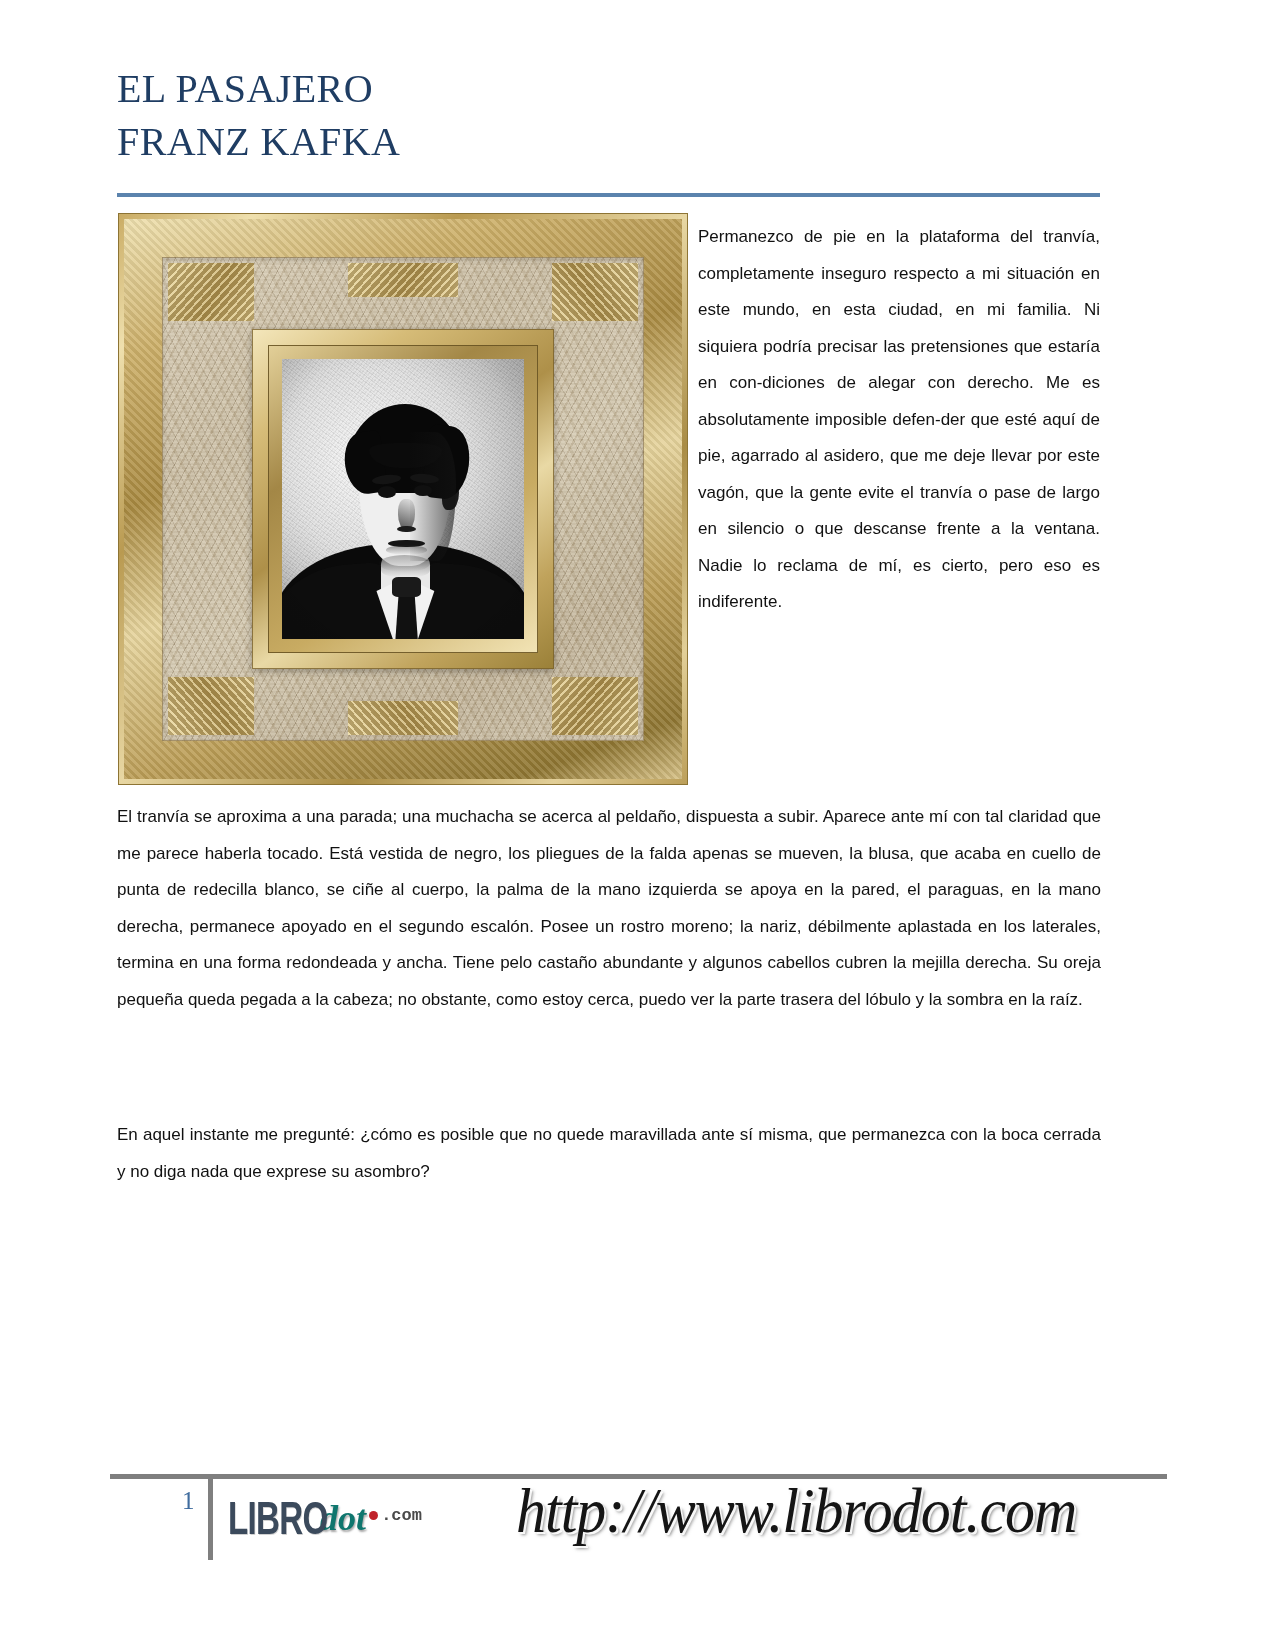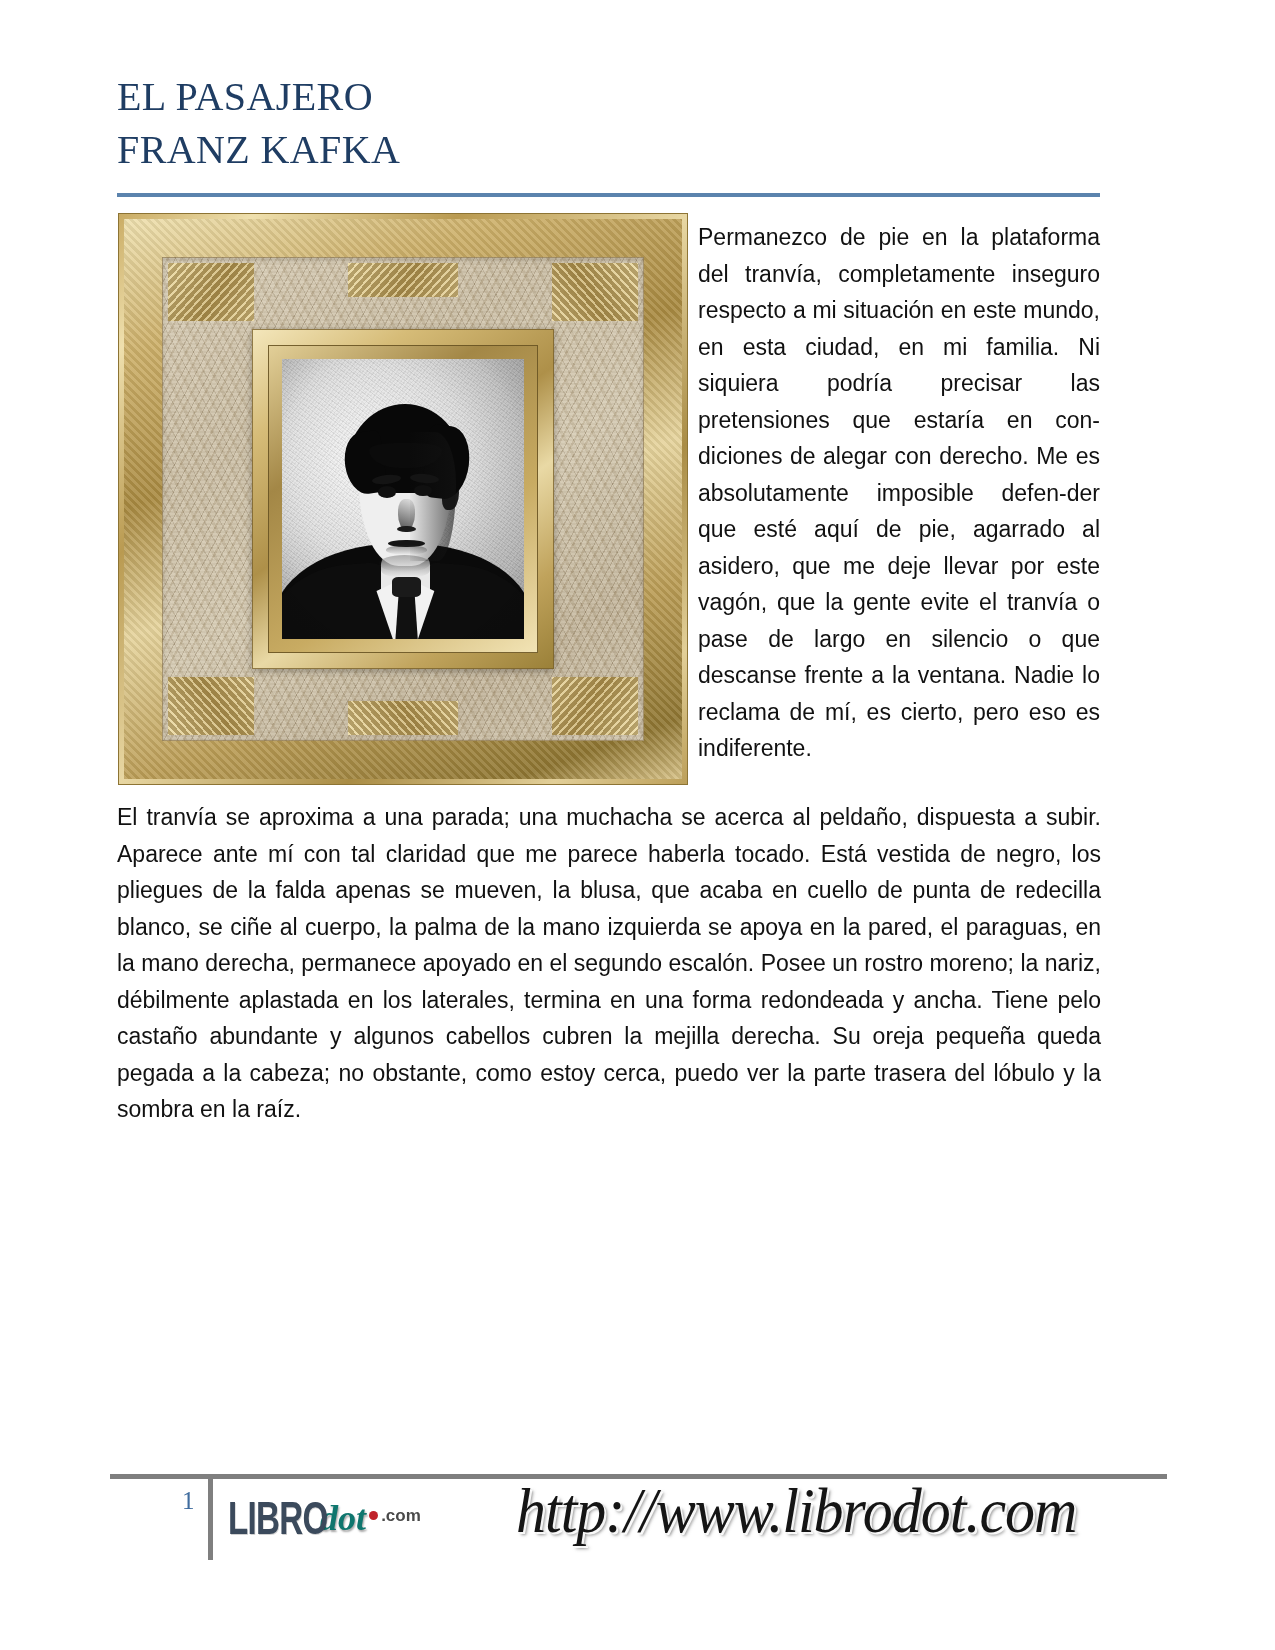--- a/index.html
+++ b/index.html
@@ -20,21 +20,21 @@
     left: 0; top: 0;
     width: 1275px;
     height: 1650px;
     background: #ffffff;
   }
 
   
   .title-block {
     position: absolute;
     left: 117px;
-    top: 70px;
+    top: 62px;
     width: 985px;
   }
   .title-line {
     font-family: "Liberation Serif", "DejaVu Serif", serif;
     font-size: 40px;
     line-height: 53px;
     color: #1f3d63;
     letter-spacing: 0.4px;
     white-space: nowrap;
   }
@@ -300,21 +300,21 @@
   .photo-vignette {
     position: absolute; inset: 0; z-index: 3;
     background: radial-gradient(ellipse 95% 95% at 50% 45%,
       rgba(0,0,0,0) 55%, rgba(0,0,0,0.22) 100%);
     pointer-events: none;
   }
 
   
   .body-text {
     font-family: "Liberation Sans", "DejaVu Sans", sans-serif;
-    font-size: 23px;
+    font-size: 17px;
     line-height: 36.5px;
     color: #111111;
     text-align: justify;
     text-justify: inter-word;
   }
   .col-right {
     position: absolute;
     left: 698px;
     top: 219px;
     width: 402px;
@@ -388,21 +388,21 @@
     margin-left: -46px;
     text-shadow: 1px 2px 2px rgba(0,0,0,0.35);
   }
   .logo-reddot {
     width: 9px; height: 9px;
     border-radius: 50%;
     background: #c0232b;
     margin: 0 3px 5px 3px;
   }
   .logo-com {
-    font-family: Liberation Sans, sans-serif;
+    font-family: Liberation Mono, monospace;
     font-weight: bold;
     font-size: 17px;
     line-height: 17px;
     color: #4a4a4a;
     margin-bottom: 5px;
   }
   .footer-url {
     position: absolute;
     left: 406px;
     top: -8px;
@@ -474,20 +474,21 @@
             </div>
           </div>
         </div>
       </div>
     </div>
   </div>
 
   <div class="body-text col-right">Permanezco de pie en la plataforma del tranvía, completamente inseguro respecto a mi situación en este mundo, en esta ciudad, en mi familia. Ni siquiera podría precisar las pretensiones que estaría en con­-diciones de alegar con derecho. Me es absolutamente imposible defen­-der que esté aquí de pie, agarrado al asidero, que me deje llevar por este vagón, que la gente evite el tranvía o pase de largo en silencio o que descanse frente a la ventana. Nadie lo reclama de mí, es cierto, pero eso es indiferente.</div>
 
   <div class="body-text full-para" id="para2">El tranvía se aproxima a una parada; una muchacha se acerca al peldaño, dispuesta a subir. Aparece ante mí con tal claridad que me parece haberla tocado. Está vestida de negro, los pliegues de la falda apenas se mueven, la blusa, que acaba en cuello de punta de redecilla blanco, se ciñe al cuerpo, la palma de la mano izquierda se apoya en la pared, el paraguas, en la mano derecha, permanece apoyado en el segundo escalón. Posee un rostro moreno; la nariz, débilmente aplastada en los laterales, termina en una forma redondeada y ancha. Tiene pelo castaño abundante y algunos cabellos cubren la mejilla derecha. Su oreja pequeña queda pegada a la cabeza; no obstante, como estoy cerca, puedo ver la parte trasera del lóbulo y la sombra en la raíz.</div>
+  <div class="body-text full-para" id="para3">En aquel instante me pregunté: ¿cómo es posible que no quede maravillada ante sí misma, que permanezca con la boca cerrada y no diga nada que exprese su asombro?</div>
 
   <div class="footer-rule"></div>
   <div class="footer">
     <div class="page-number">1</div>
     <div class="footer-divider"></div>
     <div class="logo">
       <span class="logo-libro">LIBRO</span>
       <span class="logo-dot">dot</span>
       <span class="logo-reddot"></span>
       <span class="logo-com">.com</span>

